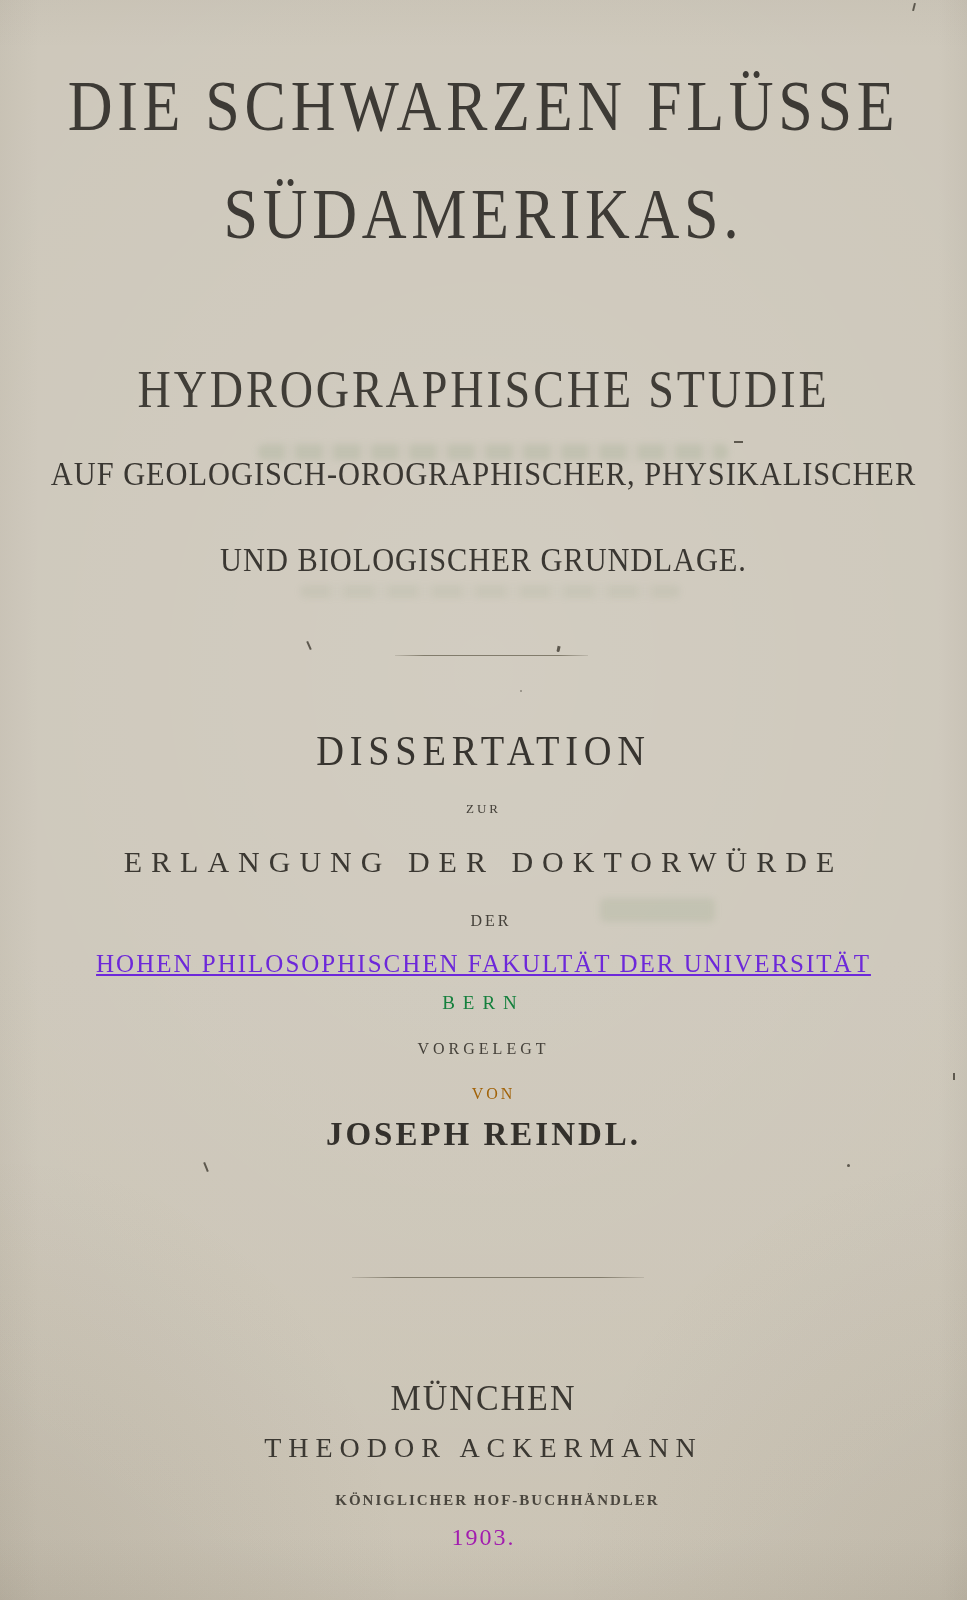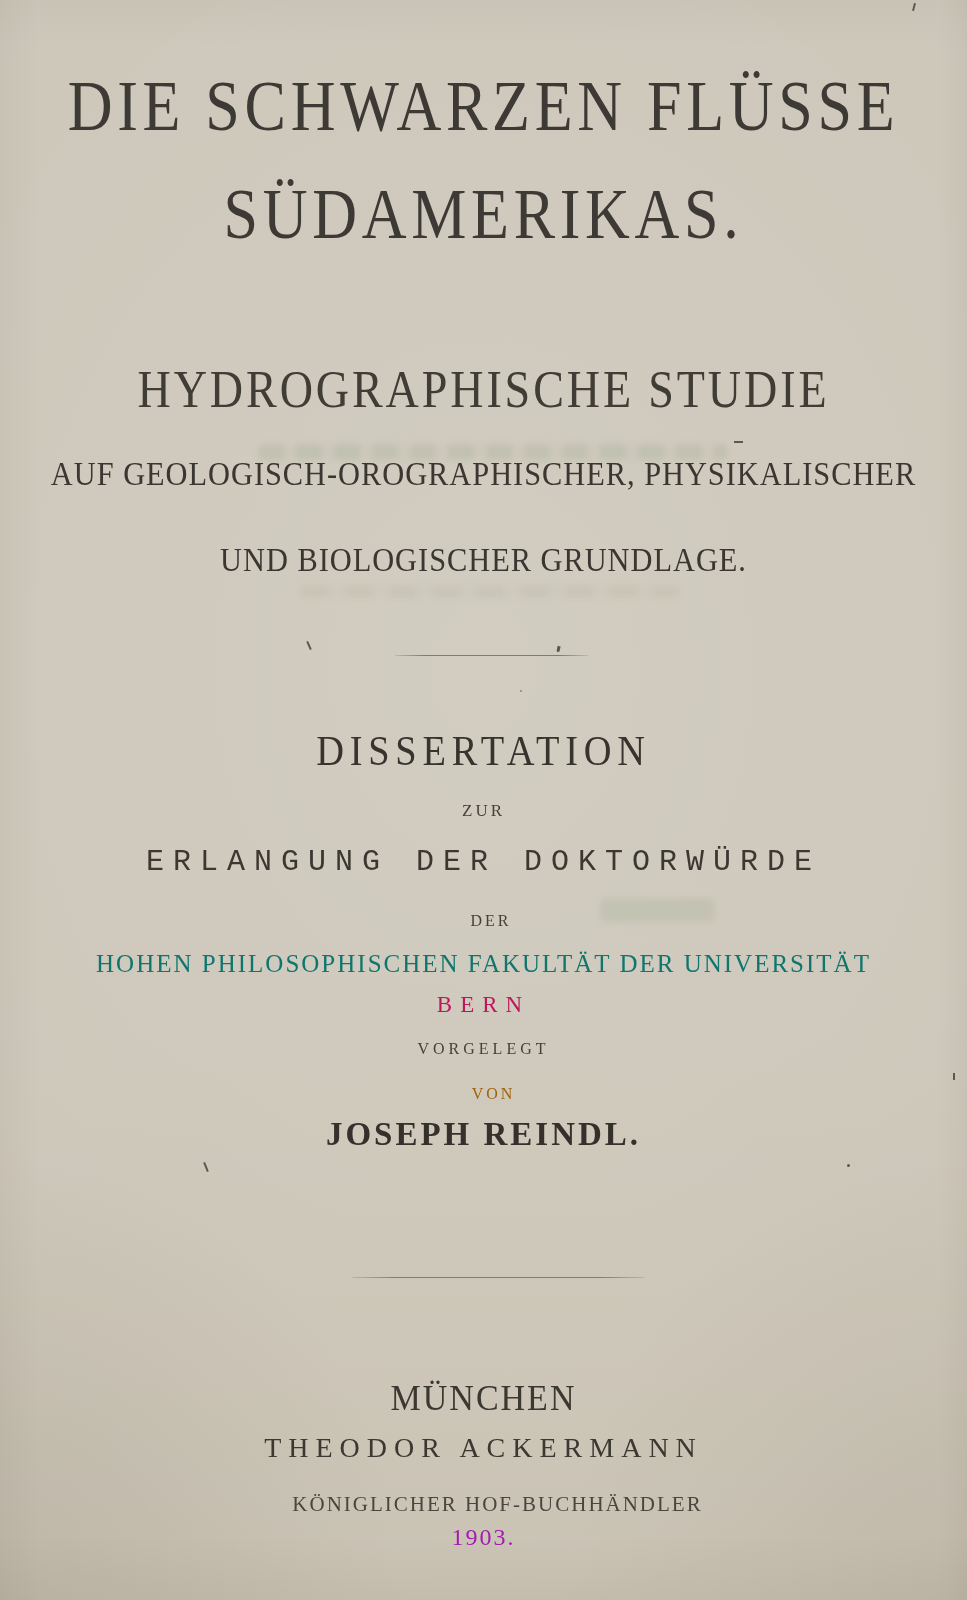--- a/index.html
+++ b/index.html
@@ -67,32 +67,32 @@
   .rule1 { top: 655px; left: 395px; width: 193px; }
   .rule2 { top: 1277px; left: 352px; width: 292px; }
 
   .diss-heading {
     top: 727px;
     font-size: 40px;
     letter-spacing: 6px;
     color: #37342f;
     transform: scale(0.96, 1.04);
   }
-  .zur       { top: 801px;  font-size: 17px; letter-spacing: 3px; color: #45413a; }
-  .degree    { top: 845px;  font-size: 30px; letter-spacing: 9px; color: #3b3832; font-family: Liberation Mono, monospace; }
+  .zur       { top: 801px;  font-size: 13px; letter-spacing: 3px; color: #45413a; }
+  .degree    { top: 845px;  font-size: 30px; letter-spacing: 9px; color: #3b3832; }
   .der       { top: 912px;  font-size: 16px; letter-spacing: 3px; color: #45413a; padding-left: 15px; }
-  .faculty   { top: 950px;  font-size: 25px; letter-spacing: 2px; color: #0f766e; }
-  .bern      { top: 992px;  font-size: 23px; letter-spacing: 8px; color: #be185d; }
+  .faculty   { top: 950px;  font-size: 25px; letter-spacing: 2px; color: #6d28d9; text-decoration: underline; }
+  .bern      { top: 992px;  font-size: 19px; letter-spacing: 8px; color: #15803d; }
   .vorgelegt { top: 1040px; font-size: 16px; letter-spacing: 4px; color: #45413a; text-align: center; }
   .von       { top: 1085px; font-size: 16px; letter-spacing: 3px; color: #a16207; margin-left: 20px; }
   .author    { top: 1116px; font-size: 33px; letter-spacing: 3px; font-weight: 700; color: #34312c; }
 
   .muenchen  { top: 1380px; font-size: 34px; letter-spacing: 2px; color: #3b3832; transform: scaleY(1.04); }
   .publisher { top: 1432px; font-size: 28px; letter-spacing: 7px; color: #3b3832; text-align: center; }
-  .pub-title { top: 1492px; font-size: 21px; letter-spacing: 2px; font-weight: 400; color: #4a463e; padding-left: 28px; }
+  .pub-title { top: 1492px; font-size: 15px; letter-spacing: 2px; font-weight: 700; color: #4a463e; padding-left: 28px; }
   .year      { top: 1524px; font-size: 24px; letter-spacing: 2px; color: #a21caf; }
 
   
   .ghost {
     position: absolute; pointer-events: none;
     filter: blur(3px);
     border-radius: 6px;
   }
   .ghost1 {
     top: 444px; left: 258px; width: 470px; height: 16px;

